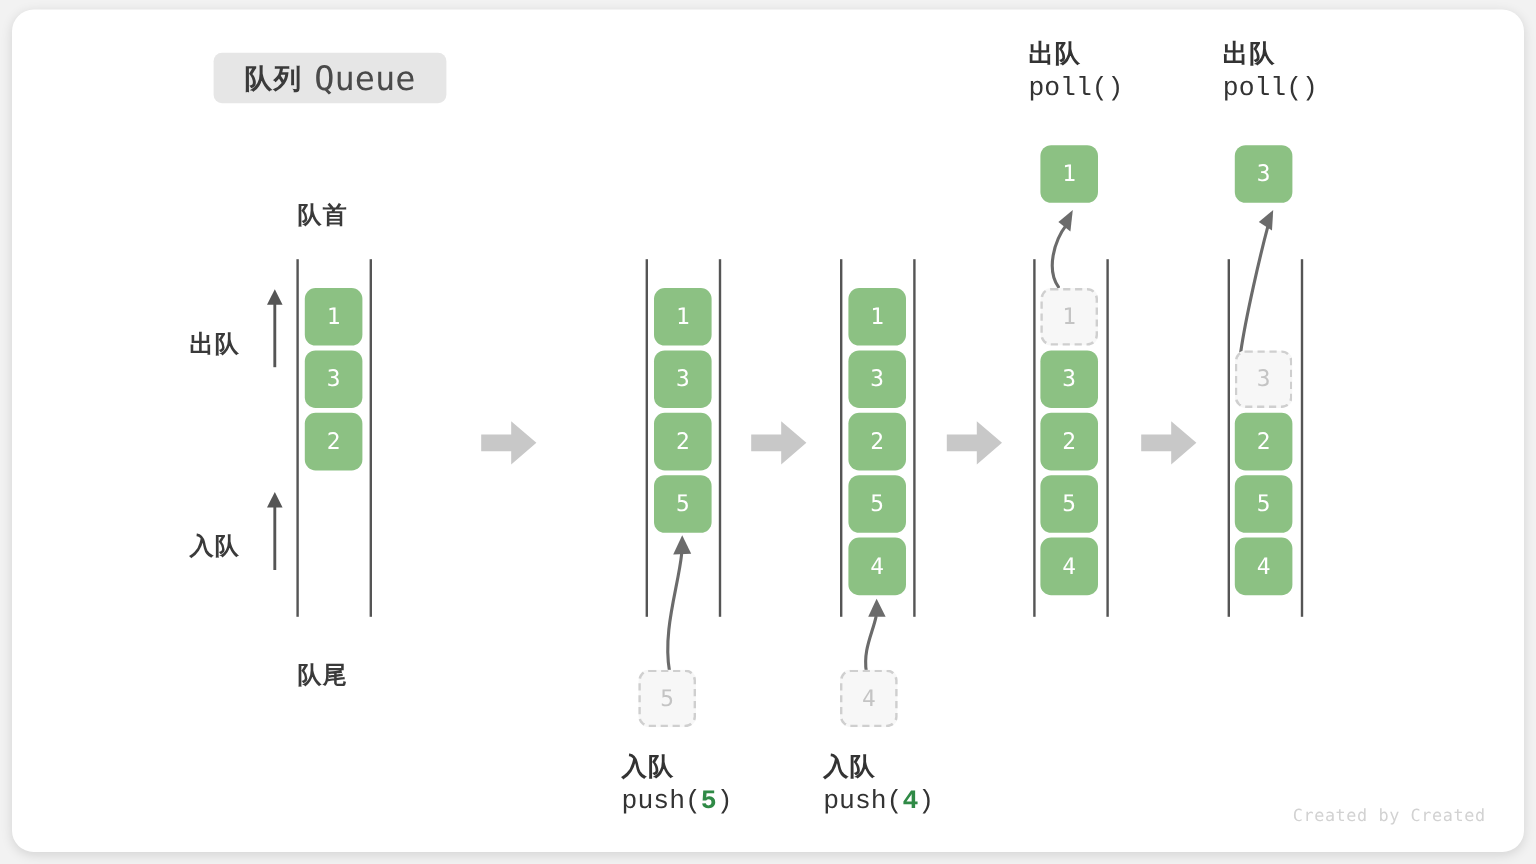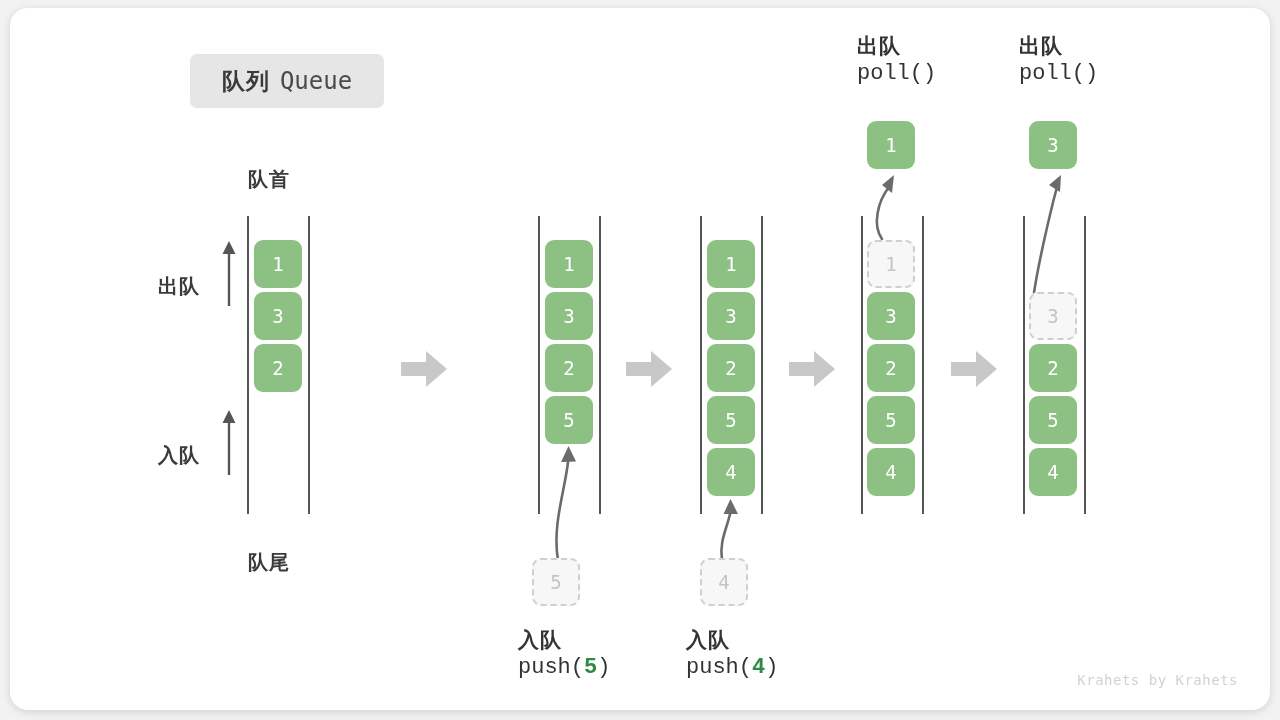--- a/index.html
+++ b/index.html
@@ -27,39 +27,38 @@
     height: 702px;
     background: #ffffff;
     border-radius: 18px;
     box-shadow: 0 2px 10px rgba(0,0,0,0.13);
   }
   .abs { position: absolute; }
 
   
   #title-badge {
     left: 168px;
-    top: 46px;
+    top: 36px;
     width: 194px;
-    height: 54px;
+    height: 42px;
     background: #e6e6e6;
     border-radius: 7px;
     display: flex;
     align-items: center;
     justify-content: center;
     gap: 10px;
-    margin-left: 12px;
   }
   #title-badge .cn {
     font-size: 23px;
     font-weight: bold;
     color: #3a3a3a;
     letter-spacing: 1px;
   }
   #title-badge .en {
-    font-size: 24px;
+    font-size: 28px;
     color: #4a4a4a;
     font-family: "DejaVu Sans Mono", "Liberation Mono", monospace;
   }
 
   
   .cn-bold {
     font-size: 20px;
     font-weight: bold;
     color: #3a3a3a;
     letter-spacing: 1px;
@@ -252,16 +251,16 @@
     </svg>
 
     <div class="abs rail" style="left:1013px; top:208px; height:298px;"></div>
     <div class="abs rail" style="left:1074px; top:208px; height:298px;"></div>
 
     <div class="abs cell ghost" style="left:1019px; top:284px;">3</div>
     <div class="abs cell filled" style="left:1019px; top:336px;">2</div>
     <div class="abs cell filled" style="left:1019px; top:388px;">5</div>
     <div class="abs cell filled" style="left:1019px; top:440px;">4</div>
 
-    <div id="watermark" class="abs">Krahets by Krahets</div>
+    <div id="watermark" class="abs">Created by Created</div>
 
   </div>
 </div>
 
 </body></html>

